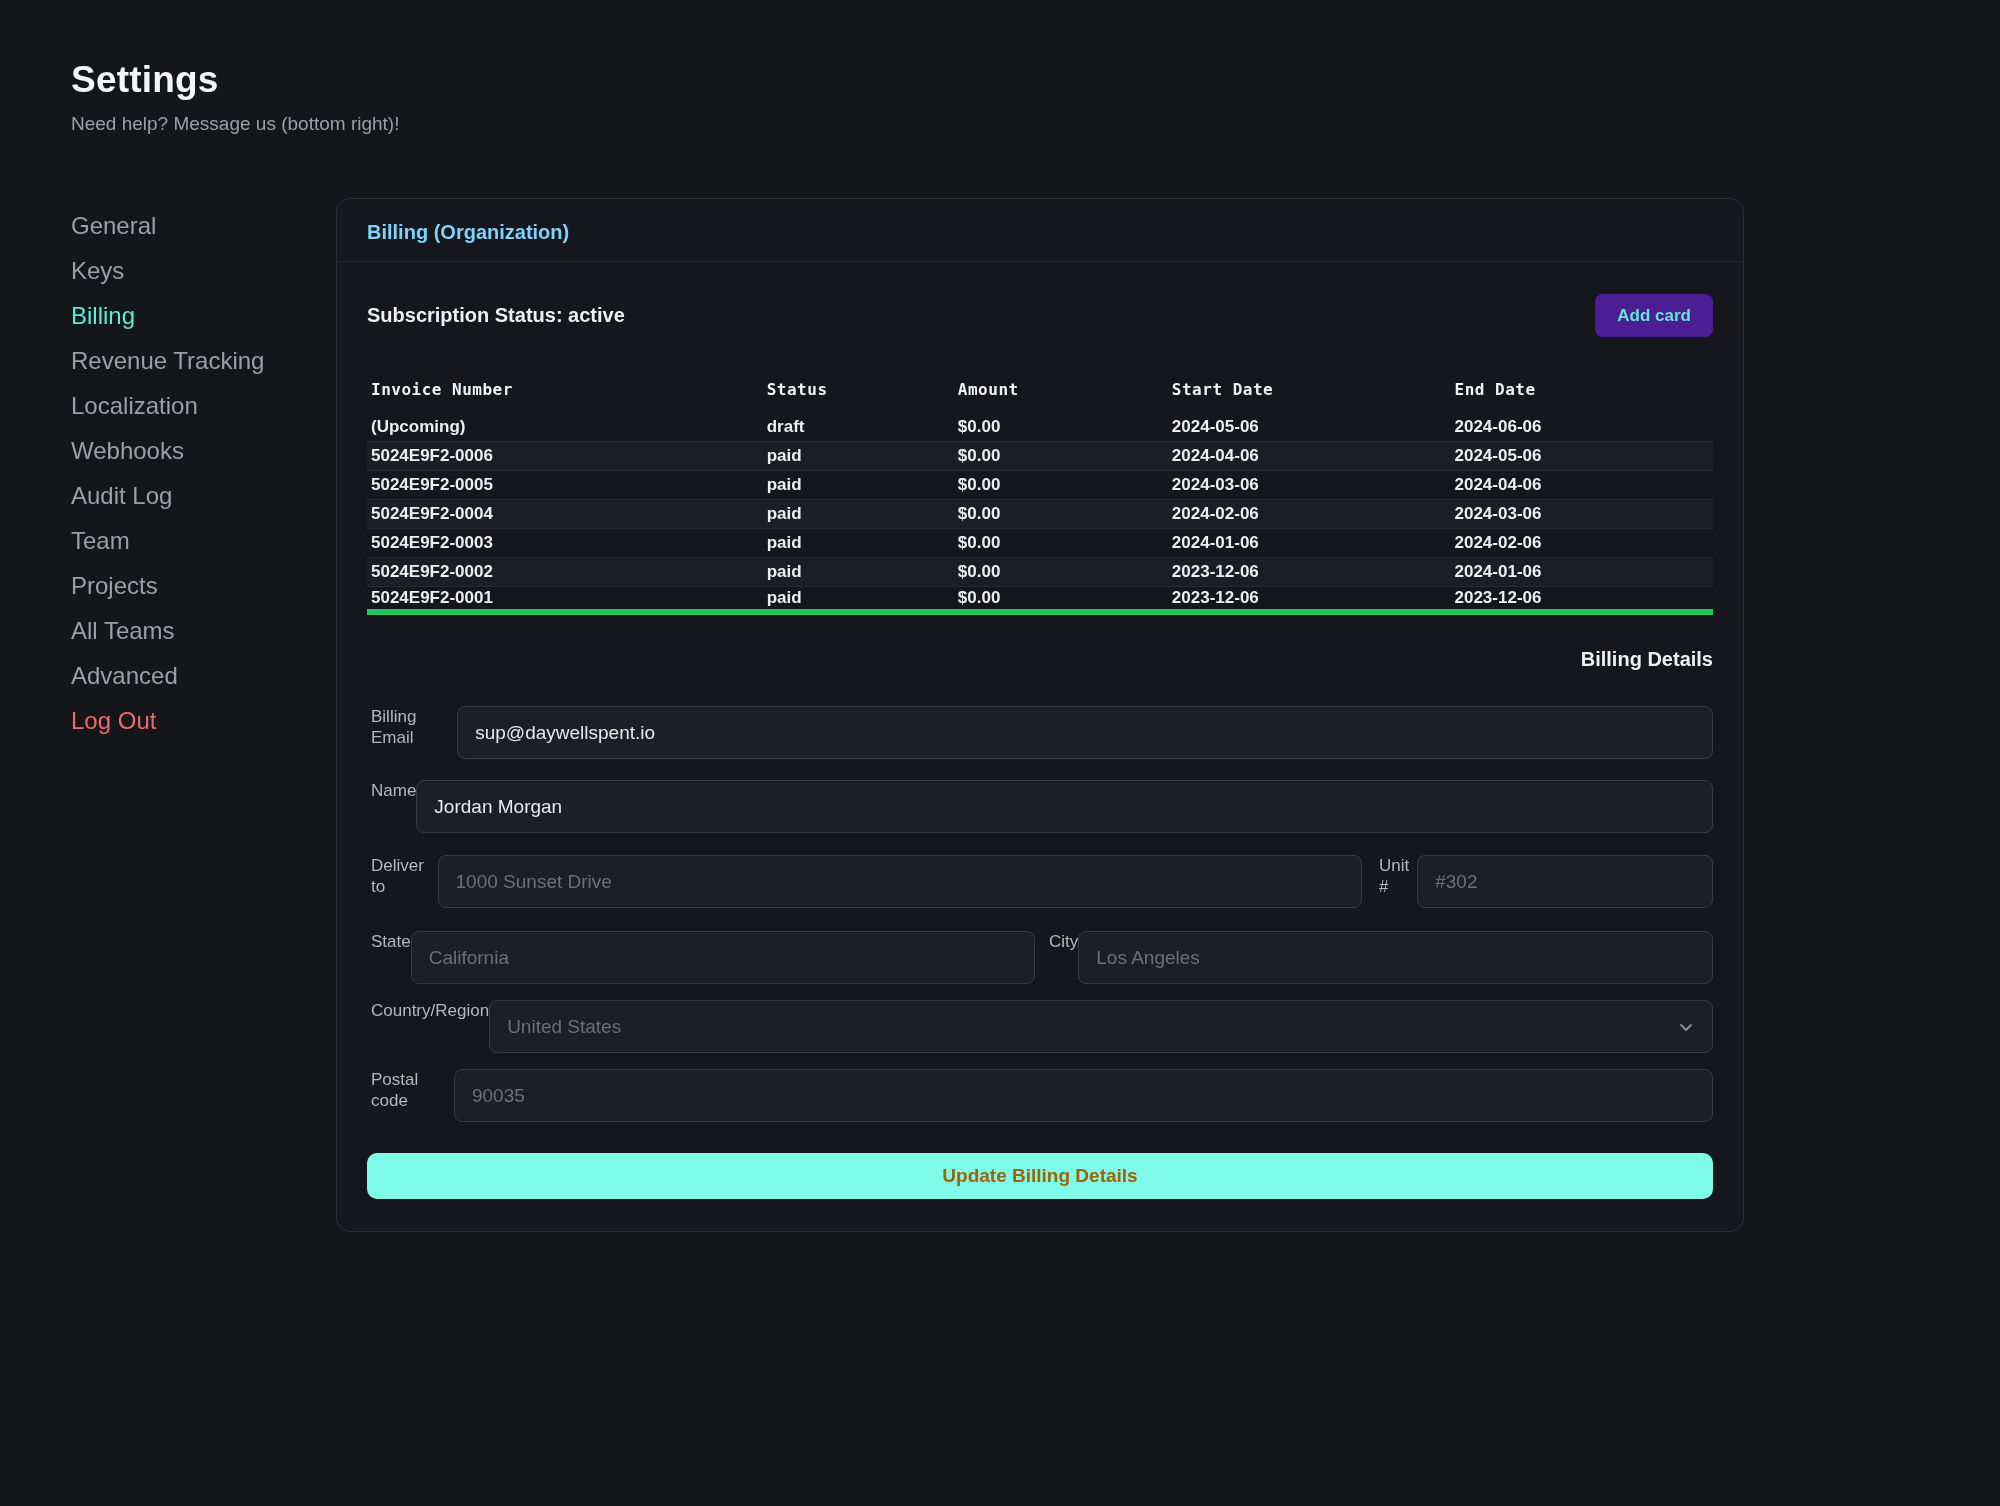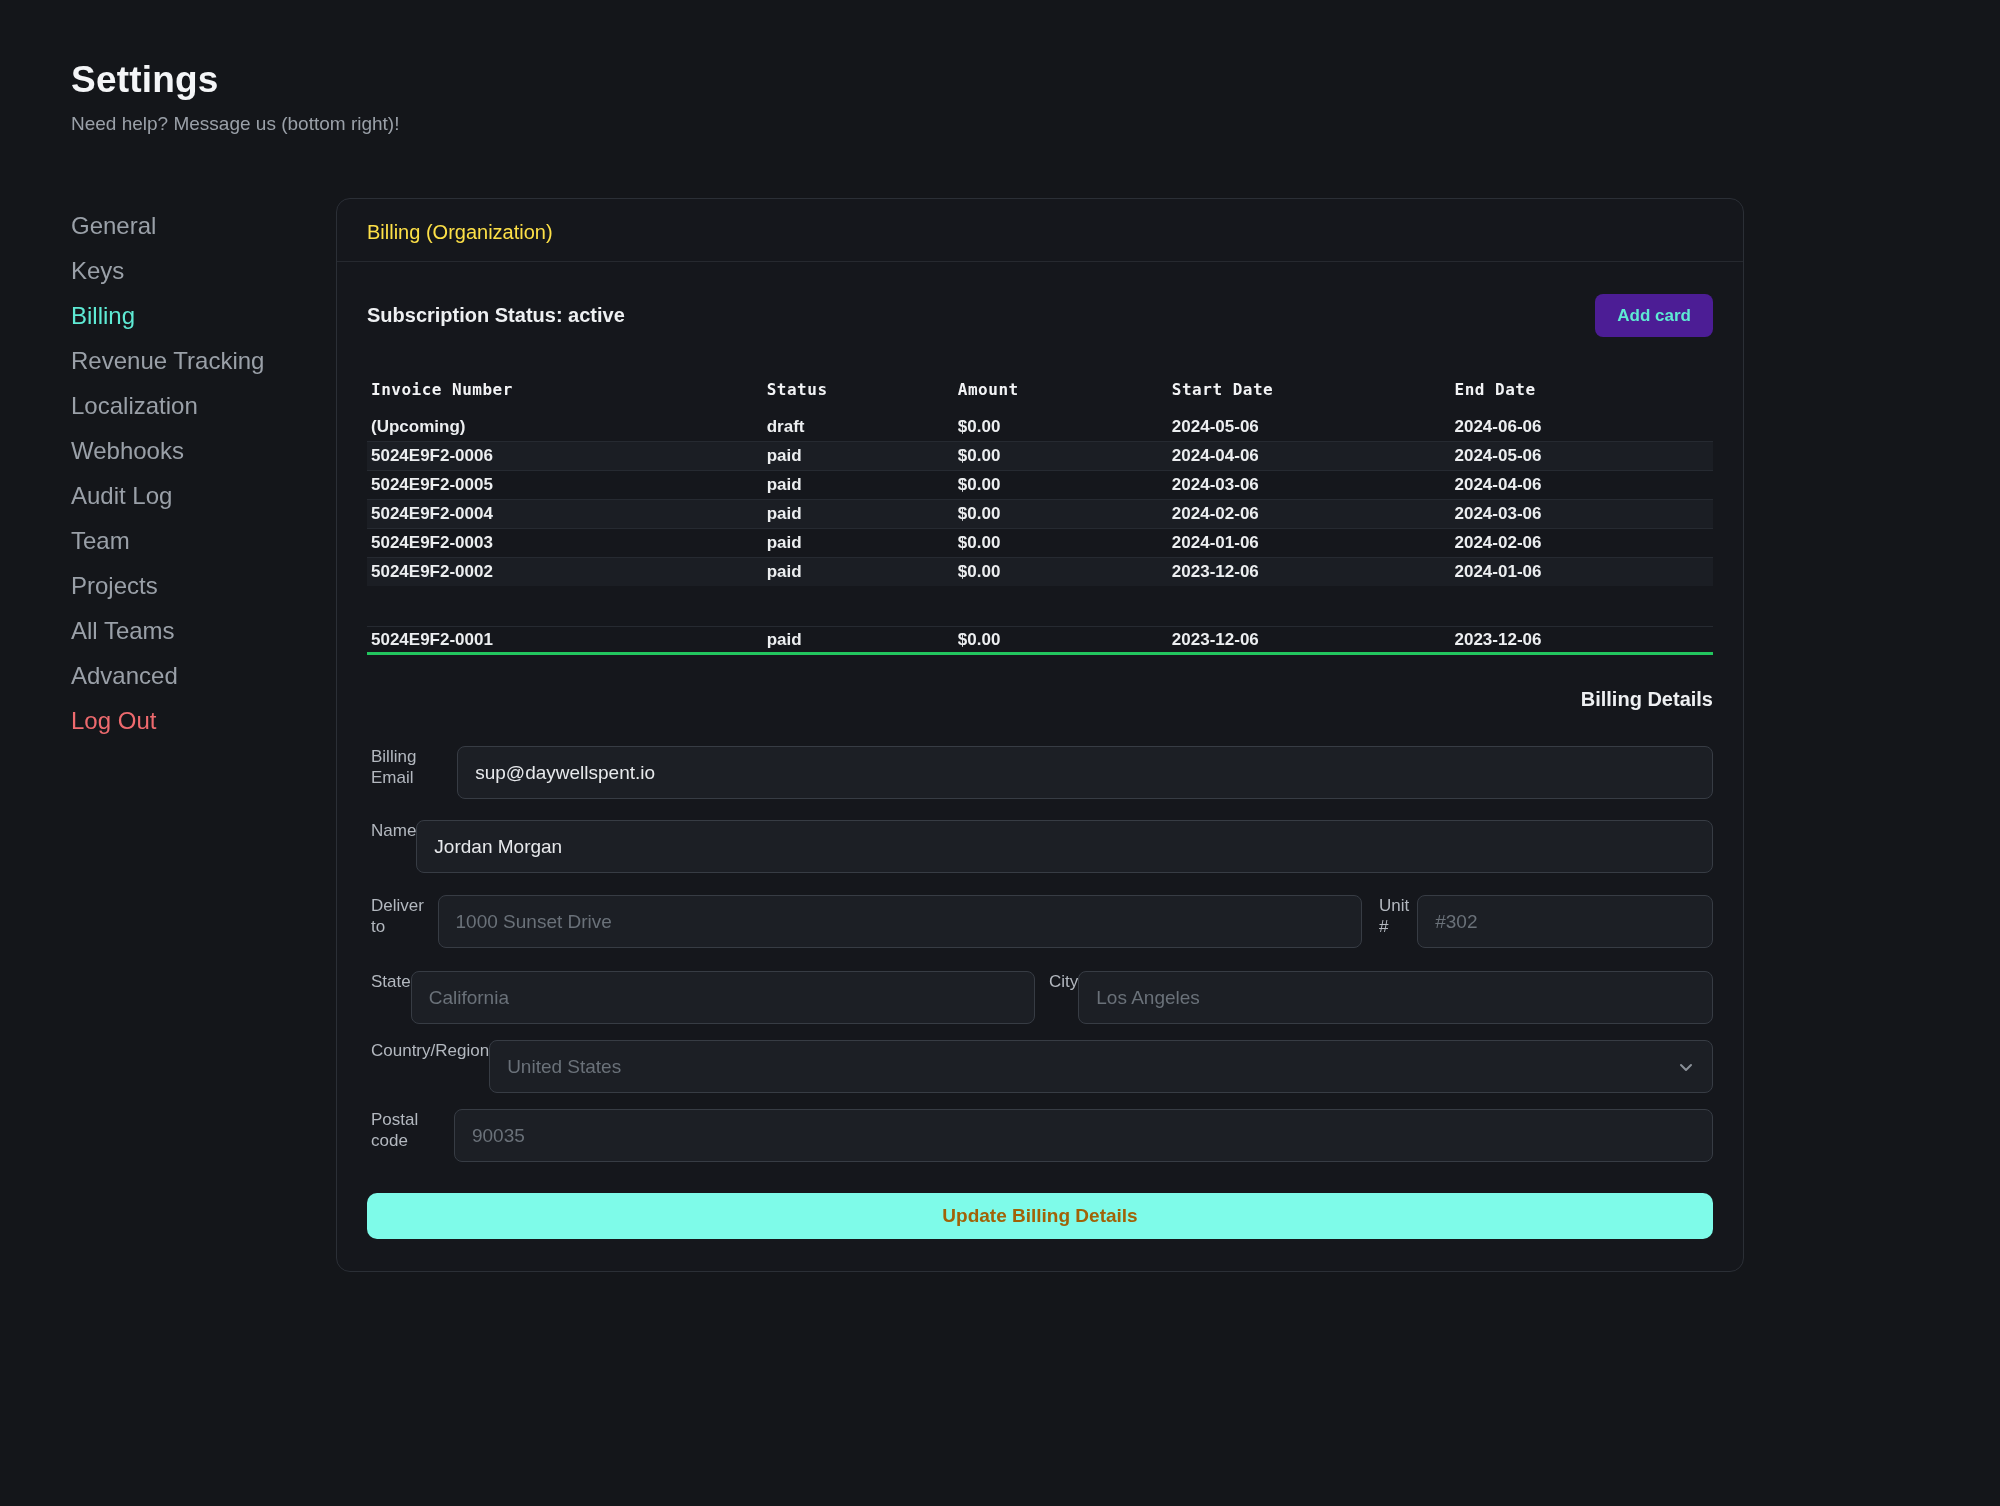--- a/index.html
+++ b/index.html
@@ -36,21 +36,21 @@
   .panel {
     width: 1408px; flex: 0 0 1408px;
     background: #15171c;
     border: 1px solid #2b2f36;
     border-radius: 14px;
   }
   .panel-header {
     padding: 21px 30px 16px 30px;
     border-bottom: 1px solid #26292f;
   }
-  .panel-title { font-size: 20px; line-height: 25px; font-weight: 400; color: #fde047; }
+  .panel-title { font-size: 20px; line-height: 25px; font-weight: 700; color: #7dd3fc; }
   .panel-body { padding: 32px 30px; }
 
   .sub-row { display: flex; align-items: center; justify-content: space-between; }
   .sub-status { font-size: 20px; font-weight: 600; color: #eef0f2; }
   .add-card-btn {
     background: #4c1d95; color: #5eead4;
     border: none; border-radius: 8px;
     height: 43px; padding: 0 22px;
     font-family: "Liberation Sans", sans-serif;
     font-size: 17px; font-weight: 700; cursor: pointer;
@@ -68,21 +68,21 @@
     font-family: "DejaVu Sans Mono", monospace;
     font-size: 16px; font-weight: 700; letter-spacing: 0.5px; color: #f2f3f5;
     padding: 4px;
   }
   .t-data { height: 29px; }
   .t-data .t-cell {
     font-size: 17px; font-weight: 700; color: #eceef0; padding: 0 4px;
     white-space: nowrap; overflow: hidden;
   }
   .t-data + .t-data { border-top: 1px solid #262a31; }
-  .t-data:last-child { border-bottom: 3px solid #22c55e; margin-top: 40px; }
+  .t-data:last-child { border-bottom: 6px solid #22c55e; }
   .t-data.stripe { background: #1b1e24; }
 
   
   .details-heading { margin-top: 32px; font-size: 20px; line-height: 25px; font-weight: 600; color: #eef0f2; text-align: right; }
   .field { display: flex; flex-direction: row; }
   .field label {
     font-size: 17px; line-height: 21px; color: #b3b8bf; font-weight: 500;
     margin-bottom: 12px; padding-left: 4px;
   }
   .field input, .select {

